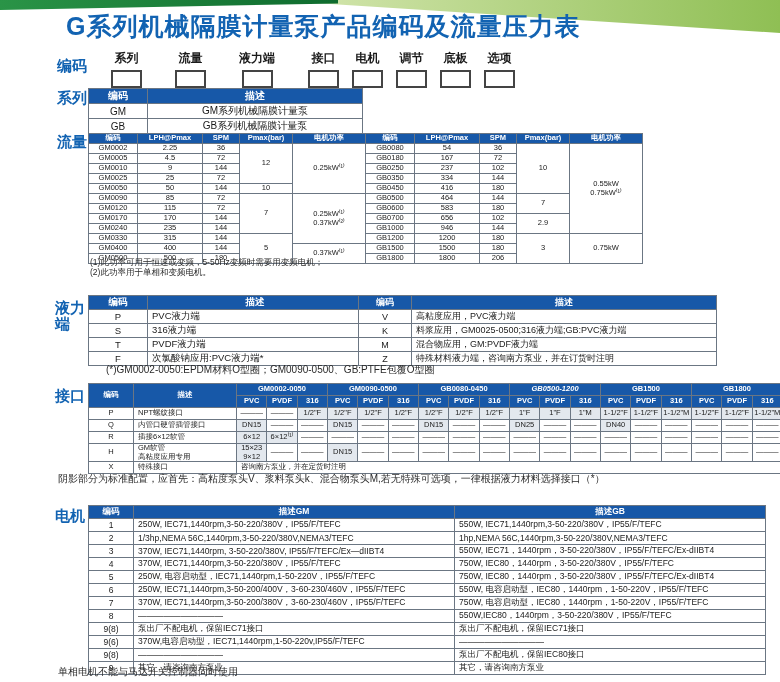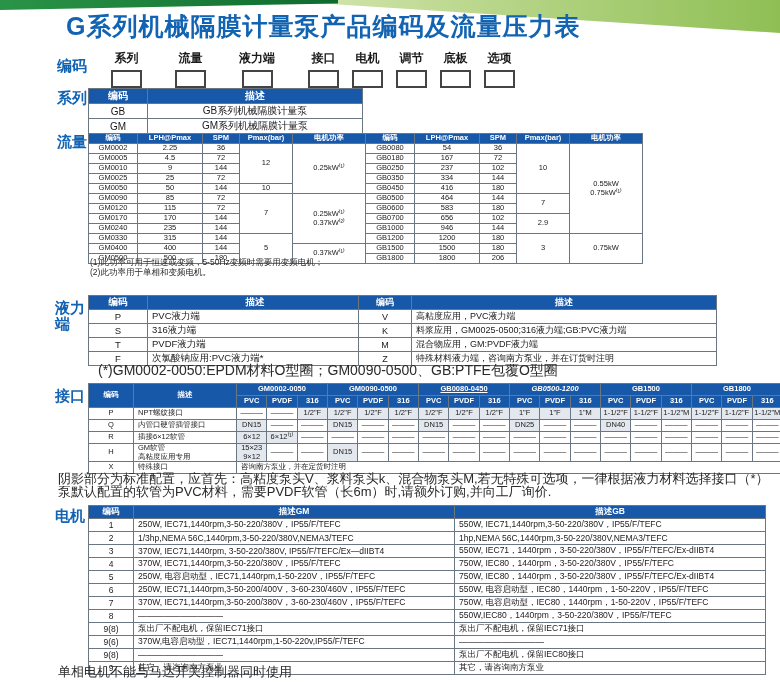--- a/index.html
+++ b/index.html
@@ -33,21 +33,21 @@
   td.s{background:#e3e8ee;}
   
   #t-series{left:88px;top:88px;width:268px;}   #t-series td{height:12px;font-size:10px;}
   .flow{width:272px;top:133px;}                .flow td{height:9px;font-size:7.5px;line-height:8.5px;padding:0;}
   #t-flow-gm{left:88px;} #t-flow-gb{left:365px;}
   #t-liq-l{left:88px;top:295px;width:268px;}   #t-liq-l td{height:13px;font-size:9.5px;}
   #t-liq-r{left:358px;top:295px;width:352px;}  #t-liq-r td{height:13px;font-size:9px;}
   #t-if{left:88px;top:383px;width:668px;}      #t-if td{height:11px;font-size:7.5px;line-height:8.5px;}
   #t-motor{left:88px;top:505px;width:668px;}   #t-motor td{height:12px;font-size:8.5px;}
   .note{position:absolute;font-size:8.5px;color:#2a2a2a;line-height:10px;white-space:pre-line;}
-  .note2{position:absolute;font-size:13px;color:#2a2a2a;line-height:12px;white-space:pre-line;}
+  .note2{position:absolute;font-size:10px;color:#2a2a2a;line-height:12px;white-space:pre-line;}
 </style>
 </head>
 <body>
 
 <div class="page">
 
   <div class="band-light"></div>
   <div class="band-dark"></div>
 
   <div class="title">G系列机械隔膜计量泵产品编码及流量压力表</div>
@@ -91,26 +91,26 @@
   </div>
 
   <div class="sec-label" style="left:57px;top:90px;">系列</div>
   <table id="t-series">
       <tbody>
         <tr>
           <td class="h" style="width: 56px;">编码</td>
           <td class="h" style="width: 212px;">描述</td>
         </tr>
         <tr>
+          <td>GM</td>
+          <td>GM系列机械隔膜计量泵</td>
+        </tr>
+        <tr>
           <td>GB</td>
           <td>GB系列机械隔膜计量泵</td>
-        </tr>
-        <tr>
-          <td>GM</td>
-          <td>GM系列机械隔膜计量泵</td>
         </tr>
       </tbody>
     </table>
 
   <div class="sec-label" style="left:57px;top:134px;">流量</div>
   <table id="t-flow-gm" class="flow">
       <tbody>
         <tr>
           <td class="h" style="width: 48px;">编码</td>
           <td class="h" style="width: 64px;">LPH@Pmax</td>
@@ -311,31 +311,31 @@
         <tr>
           <td>M</td>
           <td class="l">混合物应用，GM:PVDF液力端</td>
         </tr>
         <tr>
           <td>Z</td>
           <td class="l">特殊材料液力端，咨询南方泵业，并在订货时注明</td>
         </tr>
       </tbody>
     </table>
-  <div class="note2" style="left:98px;top:364px;font-size:14px;">(*)GM0002-0050:EPDM材料O型圈；GM0090-0500、GB:PTFE包覆O型圈</div>
+  <div class="note2" style="left:106px;top:364px;font-size:10px;">(*)GM0002-0050:EPDM材料O型圈；GM0090-0500、GB:PTFE包覆O型圈</div>
 
   <div class="sec-label" style="left:55px;top:388px;">接口</div>
   <table id="t-if">
       <tbody>
         <tr>
           <td rowspan="2" class="h" style="width: 42px;">编码</td>
           <td rowspan="2" class="h" style="width: 100px;">描述</td>
           <td colspan="3" class="h" style="width: 88px;">GM0002-0050</td>
           <td colspan="3" class="h" style="width: 88px;">GM0090-0500</td>
-          <td colspan="3" class="h" style="width: 88px; text-decoration: underline;">GB0080-0450</td>
+          <td colspan="3" class="h" style="width: 88px;">GB0080-0450</td>
           <td colspan="3" class="h" style="width: 88px; font-style: italic;">GB0500-1200</td>
           <td colspan="3" class="h" style="width: 88px;">GB1500</td>
           <td colspan="3" class="h" style="width: 88px;">GB1800</td>
         </tr>
         <tr>
           <td class="h">PVC</td>
           <td class="h">PVDF</td>
           <td class="h">316</td>
           <td class="h">PVC</td>
           <td class="h">PVDF</td>
@@ -444,21 +444,20 @@
           <td>———</td>
         </tr>
         <tr>
           <td>X</td>
           <td class="l">特殊接口</td>
           <td colspan="18" class="l">咨询南方泵业，并在定货时注明</td>
         </tr>
       </tbody>
     </table>
   <div class="note2" style="left:58px;top:473px;">阴影部分为标准配置，应首先：高粘度泵头V、浆料泵头k、混合物泵头M,若无特殊可选项，一律根据液力材料选择接口（*）</div>
-  <div class="note2" style="left:58px;top:486px;">泵默认配置的软管为PVC材料，需要PVDF软管（长6m）时,请额外订购,并向工厂询价.</div>
 
   <div class="sec-label" style="left:55px;top:508px;">电机</div>
   <table id="t-motor">
       <tbody>
         <tr>
           <td class="h" style="width: 42px;">编码</td>
           <td class="h" style="width: 318px;">描述GM</td>
           <td class="h" style="width: 308px; margin-top: 44px;">描述GB</td>
         </tr>
         <tr>

